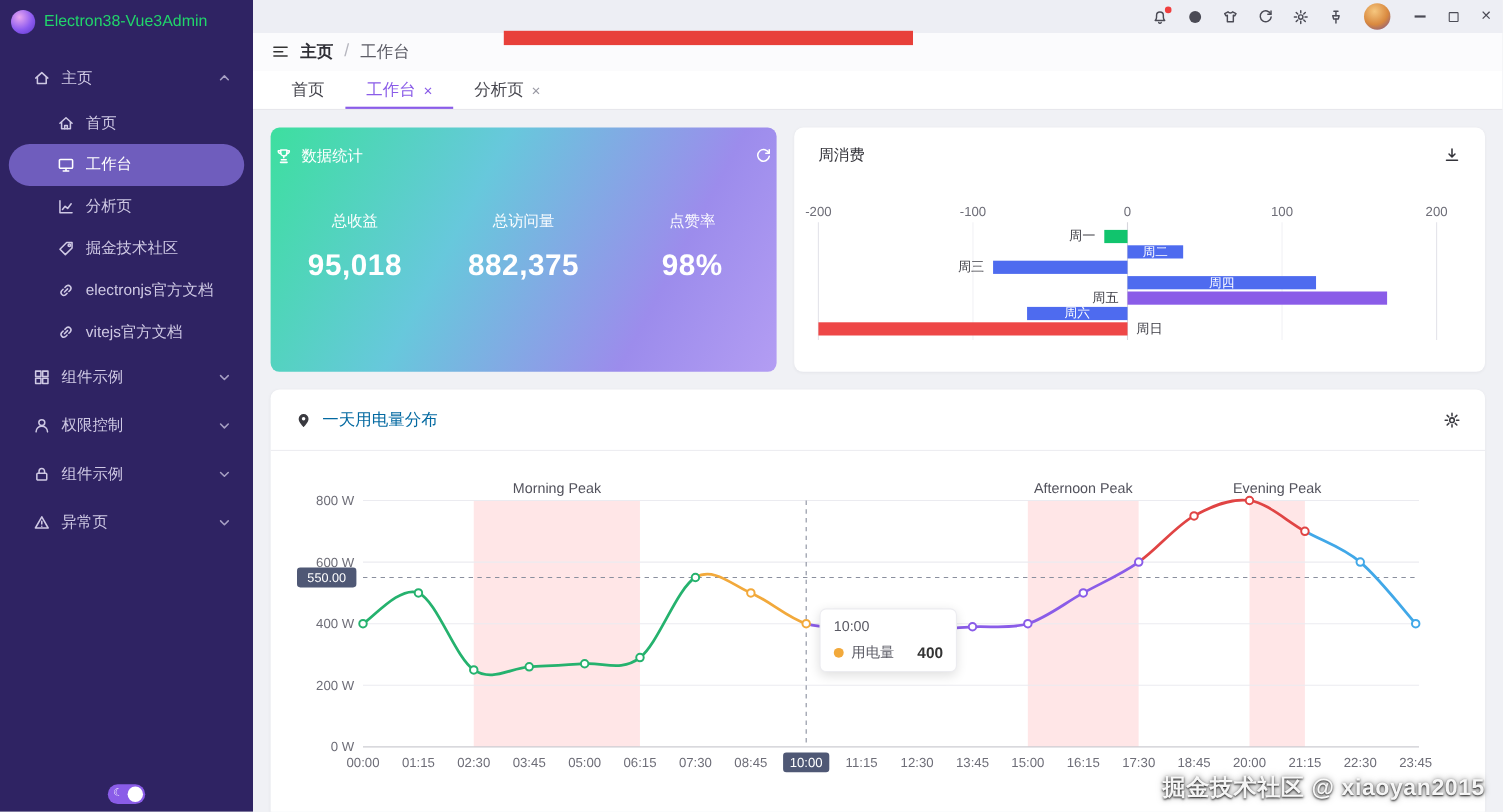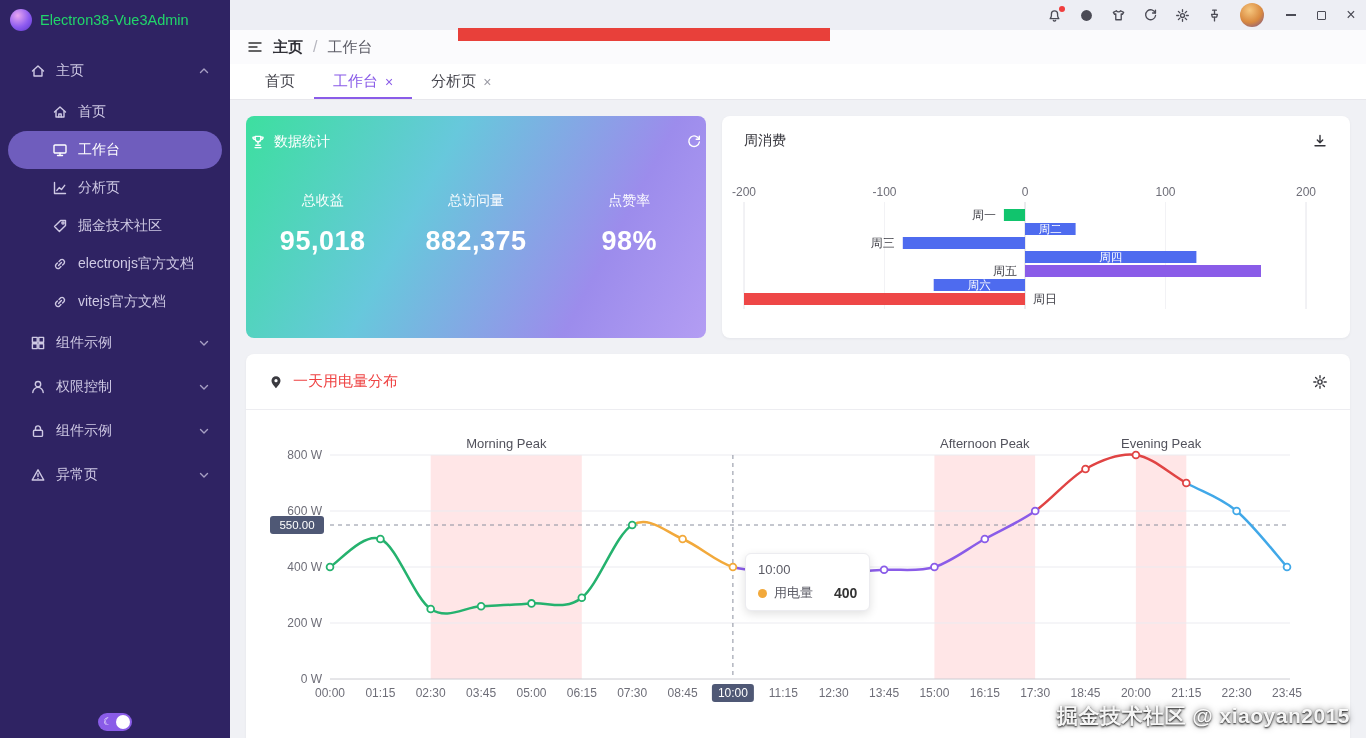--- a/index.html
+++ b/index.html
@@ -59,21 +59,21 @@
   .stats-head .ic{display:flex}
   .stats-body{display:flex;margin-top:24px;text-align:center}
   .stat{flex:1}
   .stat-label{font-size:14px;opacity:.96}
   .stat-value{margin-top:16px;font-size:27px;font-weight:700;letter-spacing:.5px}
   .weekly-card{flex:1;overflow:hidden}
   .card-head{height:50px;display:flex;align-items:center;padding:0 22px;font-size:14px;color:#33333a}
   .card-head .right{margin-left:auto;color:#33333a;cursor:pointer;display:flex}
   .weekly-chart{margin-top:10px}
   .daily-card{margin-top:16px;height:392px;overflow:hidden}
-  .daily-head{height:56px;display:flex;align-items:center;gap:9px;padding:0 22px;font-size:15px;color:#ef4444;border-bottom:1px solid #ededf1}
+  .daily-head{height:56px;display:flex;align-items:center;gap:9px;padding:0 22px;font-size:15px;color:#0369a1;border-bottom:1px solid #ededf1}
   .daily-head .dark{color:#3a3a40;display:flex}
   .daily-head .right{margin-left:auto;color:#3a3a40;cursor:pointer;display:flex}
   .daily-chart{position:relative;height:335px}
   .daily-chart svg{position:absolute;left:0;top:0}
 
   .chart-tooltip{position:absolute;background:#fff;border:1px solid #ececf0;border-radius:6px;box-shadow:0 3px 10px rgba(0,0,0,.12);padding:8px 12px;min-width:104px;z-index:5}
   .tip-title{font-size:13px;color:#5a5a64;margin-bottom:7px}
   .tip-row{display:flex;align-items:center;gap:7px}
   .tip-dot{width:9px;height:9px;border-radius:50%;flex-shrink:0}
   .tip-series{font-size:13px;color:#5a5a64}

